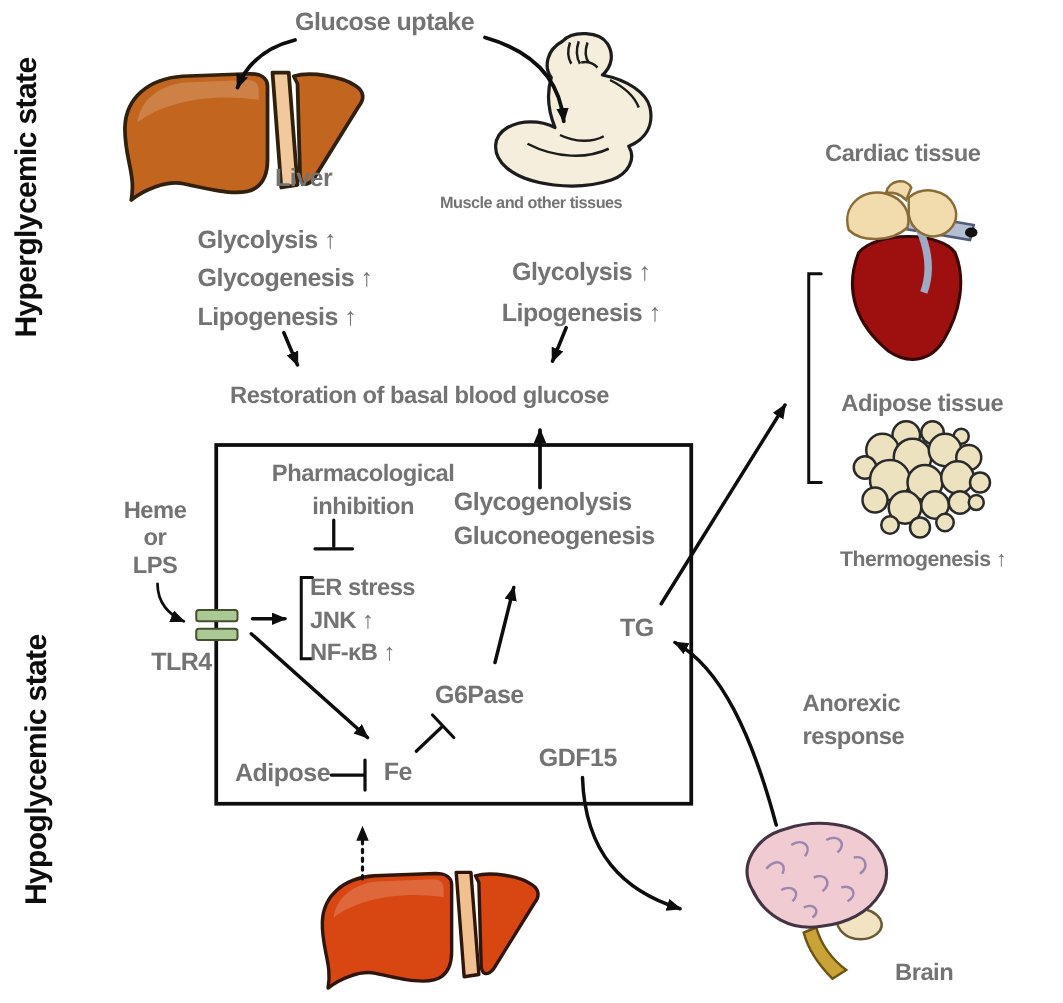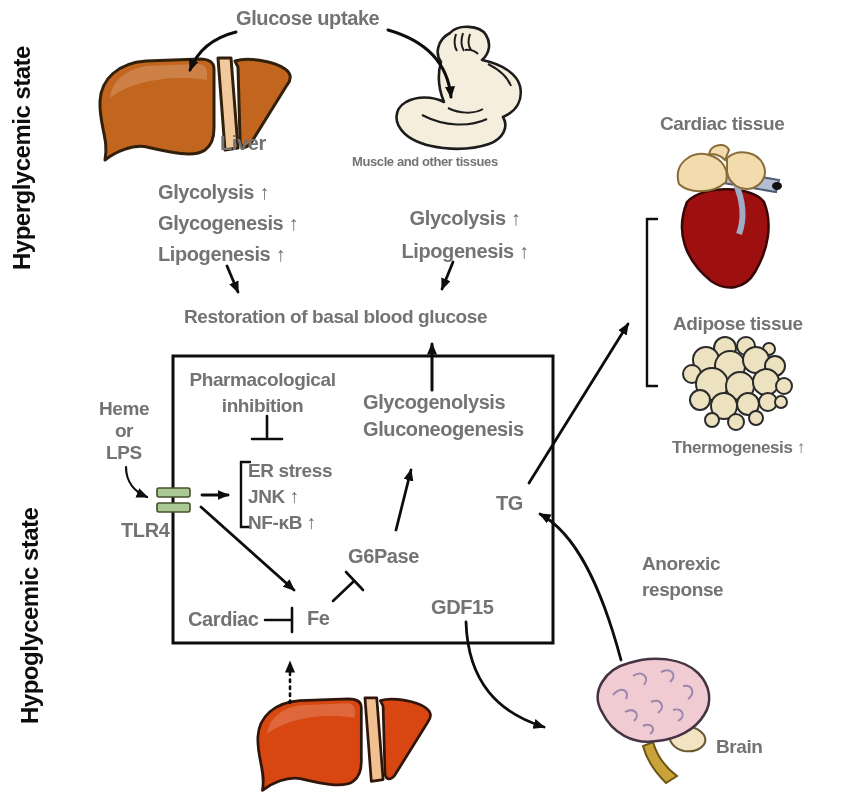--- a/index.html
+++ b/index.html
@@ -167,42 +167,42 @@
   <div class="lbl txt" style="left:673px;top:313px;font-size:19px;">Adipose tissue</div>
   <div class="lbl txt" style="left:672px;top:438px;font-size:17px;">Thermogenesis ↑</div>
 
   <div class="lbl txt stack" style="left:88px;top:398px;width:72px;text-align:center;font-size:19px;line-height:22px;">
     <div>Heme</div>
     <div>or</div>
     <div>LPS</div>
   </div>
   <div class="lbl txt" style="left:121px;top:519px;font-size:20px;">TLR4</div>
 
-  <div class="lbl txt stack" style="left:175px;top:367px;width:175px;text-align:center;font-size:19px;line-height:26px;">
+  <div class="lbl txt stack" style="left:175px;top:367px;width:175px;text-align:center;font-size:19px;line-height:26px;padding-left:28px;">
     <div>Pharmacological</div>
     <div>inhibition</div>
   </div>
 
   <div class="lbl txt stack" style="left:248px;top:458px;font-size:19px;line-height:26px;">
     <div>ER stress</div>
     <div>JNK ↑</div>
     <div>NF-κB ↑</div>
   </div>
 
   <div class="lbl txt stack" style="left:363px;top:389px;font-size:20px;line-height:27px;">
     <div>Glycogenolysis</div>
     <div>Gluconeogenesis</div>
   </div>
 
   <div class="lbl txt" style="left:348px;top:545px;font-size:20px;">G6Pase</div>
-  <div class="lbl txt" style="left:188px;top:608px;font-size:20px;">Cardiac</div>
+  <div class="lbl txt" style="left:188px;top:608px;font-size:20px;">Adipose</div>
   <div class="lbl txt" style="left:307px;top:607px;font-size:20px;">Fe</div>
   <div class="lbl txt" style="left:431px;top:596px;font-size:20px;">GDF15</div>
   <div class="lbl txt" style="left:496px;top:492px;font-size:20px;">TG</div>
 
   <div class="lbl txt stack" style="left:642px;top:551px;font-size:19px;line-height:26px;">
     <div>Anorexic</div>
     <div>response</div>
   </div>
 
-  <div class="lbl txt" style="left:716px;top:736px;font-size:19px;">Brain</div>
+  <div class="lbl txt" style="left:716px;top:768px;font-size:19px;">Brain</div>
 
 </div>
 
 </body></html>

